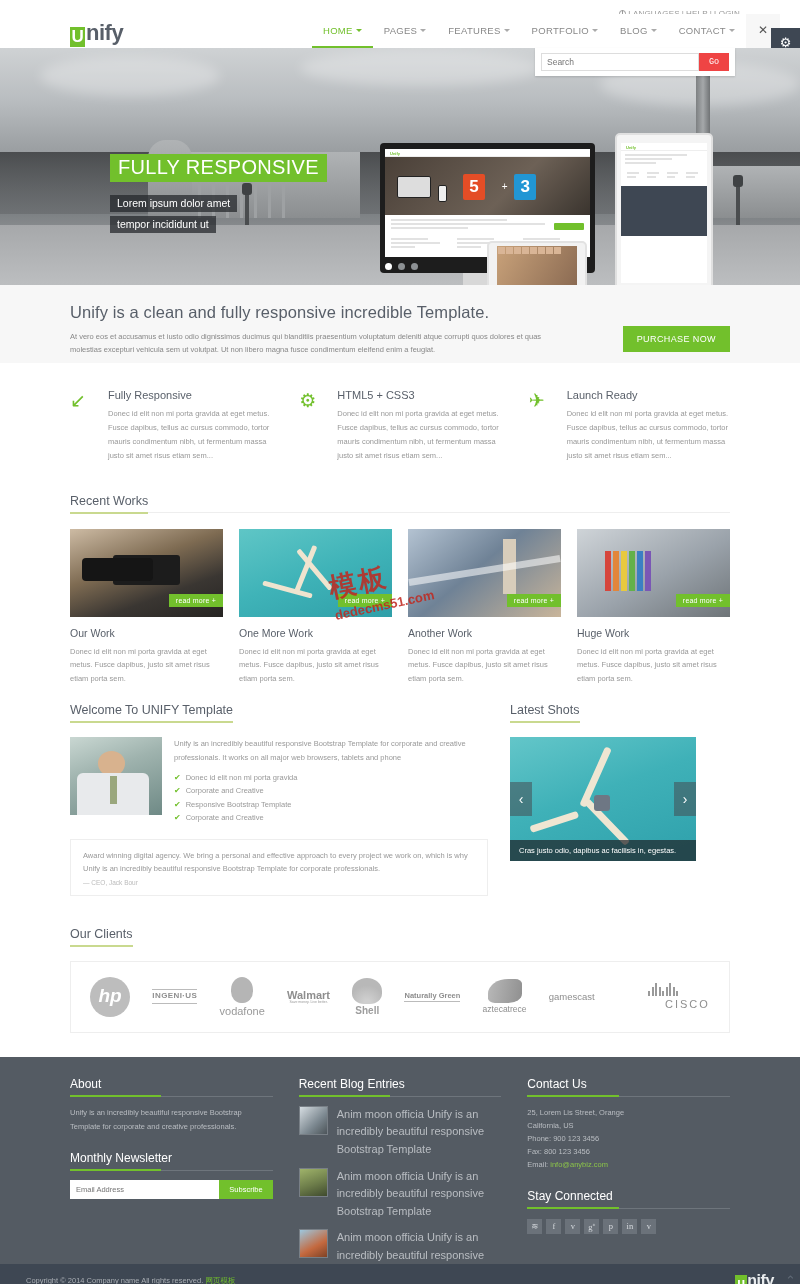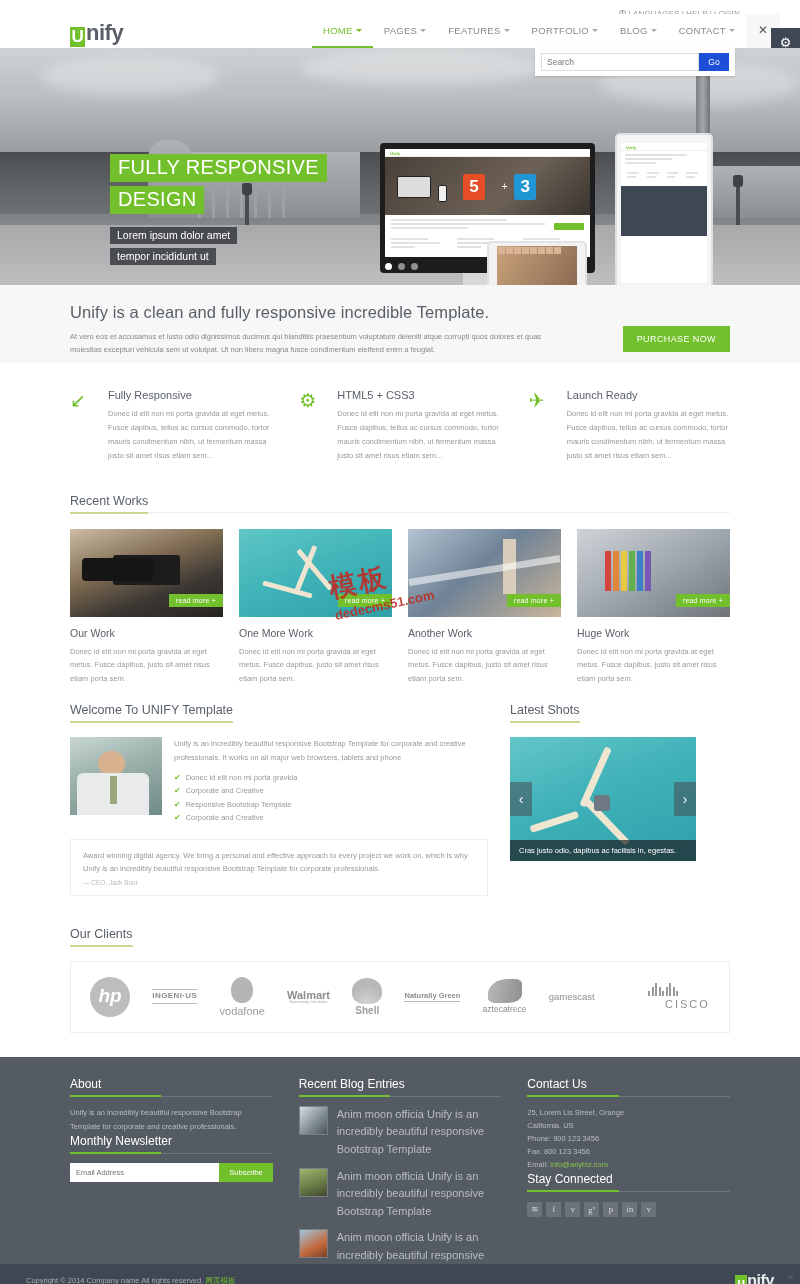--- a/index.html
+++ b/index.html
@@ -55,22 +55,22 @@
     position:absolute; left:535px; top:48px; width:200px; height:28px;
     background:#fff; padding:5px 6px; z-index:30; box-shadow:0 1px 2px rgba(0,0,0,.15);
     display:flex;
   }
   .search-input {
     flex:1; border:1px solid #ddd; font-size:8.5px; color:#aaa;
     padding:2px 5px; outline:none; font-family:"Liberation Sans",sans-serif;
     background:#fff;
   }
   .search-go {
-    width:30px; background:#1d4ed8; color:#fff; border:none; font-size:8.5px;
-    cursor:pointer; font-family:Liberation Sans, sans-serif;
+    width:30px; background:#ef4444; color:#fff; border:none; font-size:8.5px;
+    cursor:pointer; font-family:Liberation Mono, monospace;
   }
 
   
   .hero { position:relative; height:237px; overflow:hidden; background:#6b6b6b; }
   .hero-bg {
     position:absolute; inset:0;
     background:
       linear-gradient(180deg,#cfd2d4 0%,#b9bdc0 22%,#9fa3a6 40%,#8c9093 55%,#7d8184 70%,#9a9c9e 86%,#a9abad 100%);
   }
   .hero-bg:before {
@@ -262,21 +262,21 @@
   
   .footer { background:#545b63; color:#c4c8cc; margin-top:24px; padding:20px 70px 18px;
             display:flex; gap:26px; height:207px; }
   .fcol1 { width:212px; } .fcol2 { width:212px; } .fcol3 { width:212px; }
   .f-head {
     font-size:12px; color:#fff; font-weight:normal; padding-bottom:5px;
     border-bottom:1px solid #6e757c; position:relative; margin-bottom:9px;
   }
   .f-head:after { content:""; position:absolute; left:0; bottom:-1px; width:45%; height:2px; background:#72c02c; }
   .f-text { font-size:7.5px; line-height:1.85; color:#b9bdc2; }
-  .f-head.second { }
+  .f-head.second { margin-top:17px; }
   .news-form { display:flex; margin-top:9px; }
   .news-input { flex:1; border:none; padding:5px 6px; font-size:7.5px; color:#999;
                 font-family:"Liberation Sans",sans-serif; outline:none; }
   .news-btn { background:#72c02c; color:#fff; border:none; font-size:7.5px; padding:5px 10px;
               cursor:pointer; font-family:"Liberation Sans",sans-serif; }
   .blog-item { display:flex; gap:9px; margin-bottom:9px; }
   .blog-thumb { width:29px; height:29px; flex:0 0 29px; border:1px solid #787f86; }
   .bt1{background:linear-gradient(135deg,#d6dde2,#7c8890 60%,#4c5459);}
   .bt2{background:linear-gradient(160deg,#9fb36a,#6d7d4a 55%,#3f4a2e);}
   .bt3{background:linear-gradient(150deg,#9dc7de,#c4693f 60%,#7d4226);}
@@ -363,21 +363,20 @@
       <div class="bldg" style="left:148px;top:92px;width:44px;height:78px;border-radius:18px 18px 0 0"></div>
       <div class="bldg" style="left:700px;top:118px;width:100px;height:52px"></div>
       <div class="column-mon"></div>
       <div class="lamp-post" style="left:245px;height:52px"></div>
       <div class="lamp-post" style="left:736px;height:60px"></div>
       <div class="hero-ground"></div>
     </div>
 
     <div class="hero-text">
       <div><span class="hl">FULLY RESPONSIVE</span></div>
-      <div><span class="hl">DESIGN</span></div>
       <div class="hero-sub">
         <div><span class="sl">Lorem ipsum dolor amet</span></div>
         <div><span class="sl">tempor incididunt ut</span></div>
 
       </div>
     </div>
 
     <div class="hero-devices">
       <div class="mon-stand"></div>
       <div class="dev-monitor">

